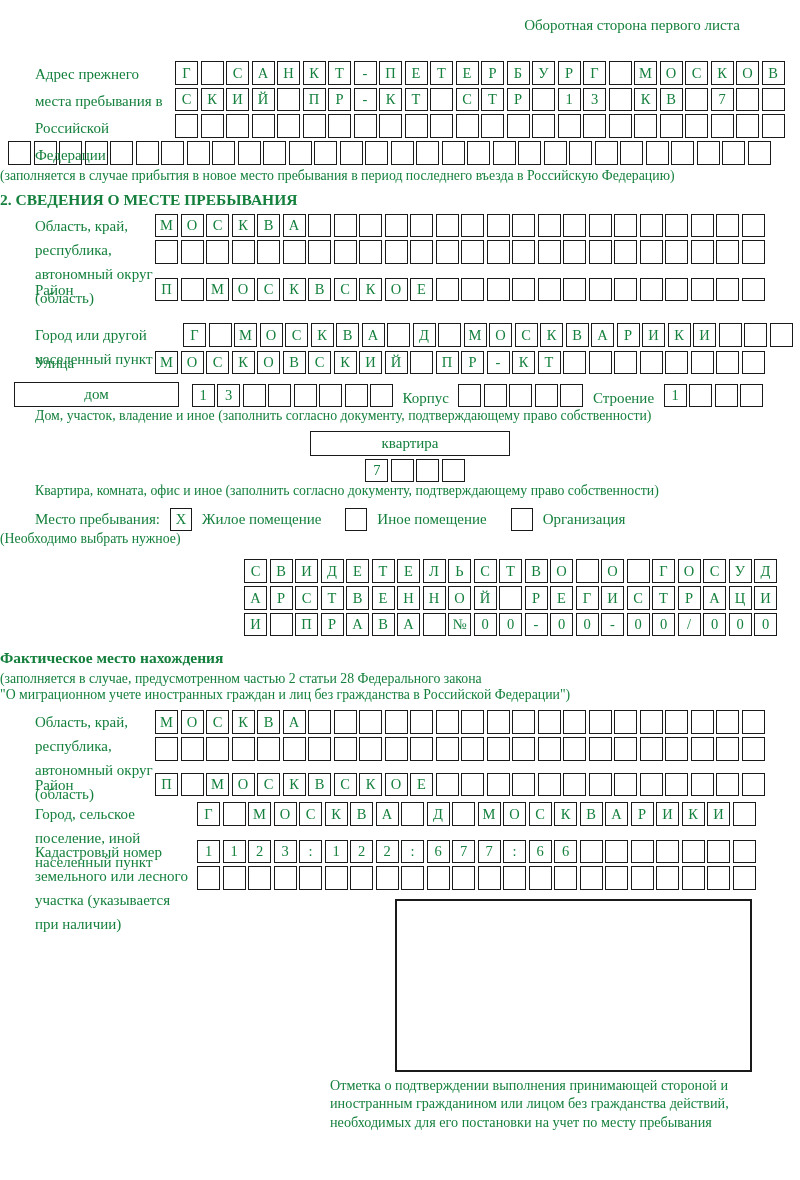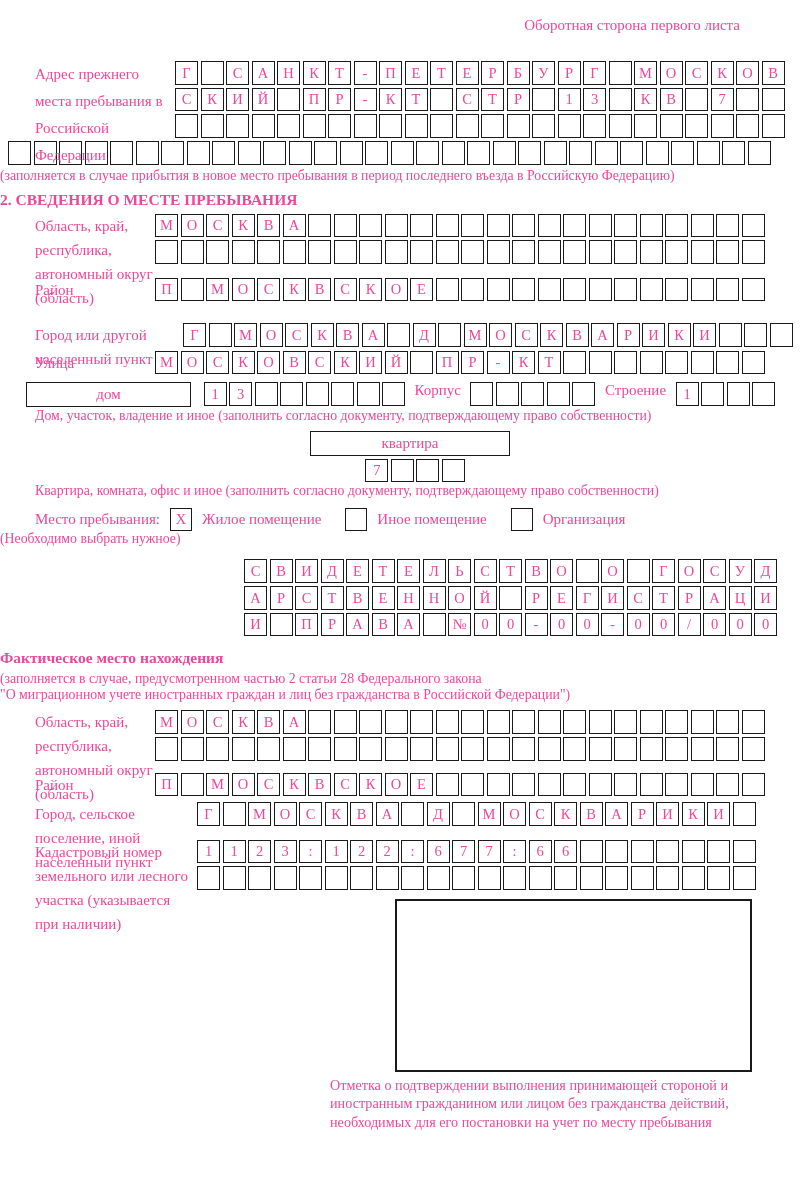--- a/index.html
+++ b/index.html
@@ -1,18 +1,18 @@
 <!DOCTYPE html>
 <html><head>
 <meta charset="utf-8">
 <style>
   * { margin:0; padding:0; box-sizing:border-box; }
   html,body { background:#fff; }
   .page {
-    width:800px; height:1180px; background:#fff; color:#ec4899;
+    width:800px; height:1180px; background:#fff; color:#15803d;
     font-family:"Liberation Serif", serif; position:relative; overflow:hidden;
   }
   .top-note { padding-top:17px; padding-right:60px; text-align:right; font-size:15px; }
 
   .cellrow { display:flex; gap:2.5px; margin-bottom:3.2px; }
   .cell {
     width:23px; height:23.5px; border:1.6px solid #1a1a1a; flex:0 0 auto;
     display:flex; align-items:center; justify-content:center;
     font-size:14.5px; line-height:1;
   }
@@ -36,21 +36,21 @@
 
   .f-oblast .flabel { width:118px; }
   .f-oblast .rows, .f-raion .rows, .f-ulitsa .rows { margin-left:120px; }
   .f-gorod .rows { margin-left:148px; }
   .f-gorod .flabel { width:122px; }
   .f-oblast { margin-top:5px; }
   .f-raion  { margin-top:14px; }
   .f-gorod  { margin-top:22px; }
   .f-ulitsa { margin-top:4px; }
 
-  .dom-row { display:flex; align-items:flex-start; margin-left:26px; margin-top:8px; gap:2.5px; }
+  .dom-row { display:flex; align-items:flex-end; margin-left:14px; margin-top:8px; gap:2.5px; }
   .wide-box { border:1.6px solid #1a1a1a; height:25px; display:flex; align-items:center; justify-content:center; font-size:15px; }
   .dom-box { width:165px; margin-right:10px; }
   .kv-box  { width:200px; margin-right:10px; }
   .inline-label { font-size:15px; padding:0 7px; }
   .row-caption { margin-left:35px; margin-top:1px; }
   .kv-row { display:flex; align-items:center; margin-left:30px; margin-top:7px; gap:2.5px;flex-direction:column; }
 
   .mesto-row { display:flex; align-items:center; margin-left:35px; margin-top:9px; font-size:15px;text-align:center; }
   .checkbox {
     width:22px; height:23px; border:1.6px solid #1a1a1a; display:flex;

